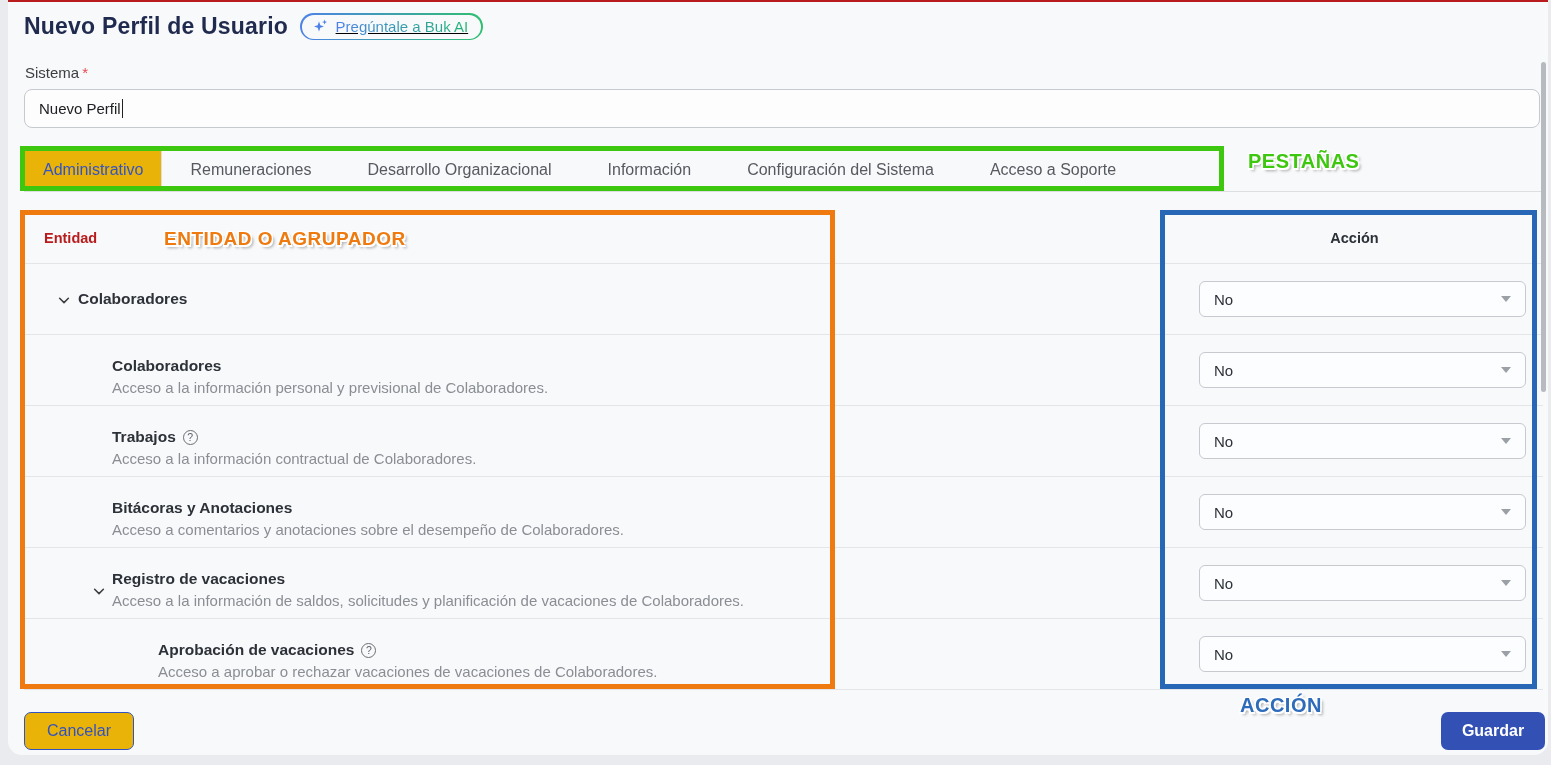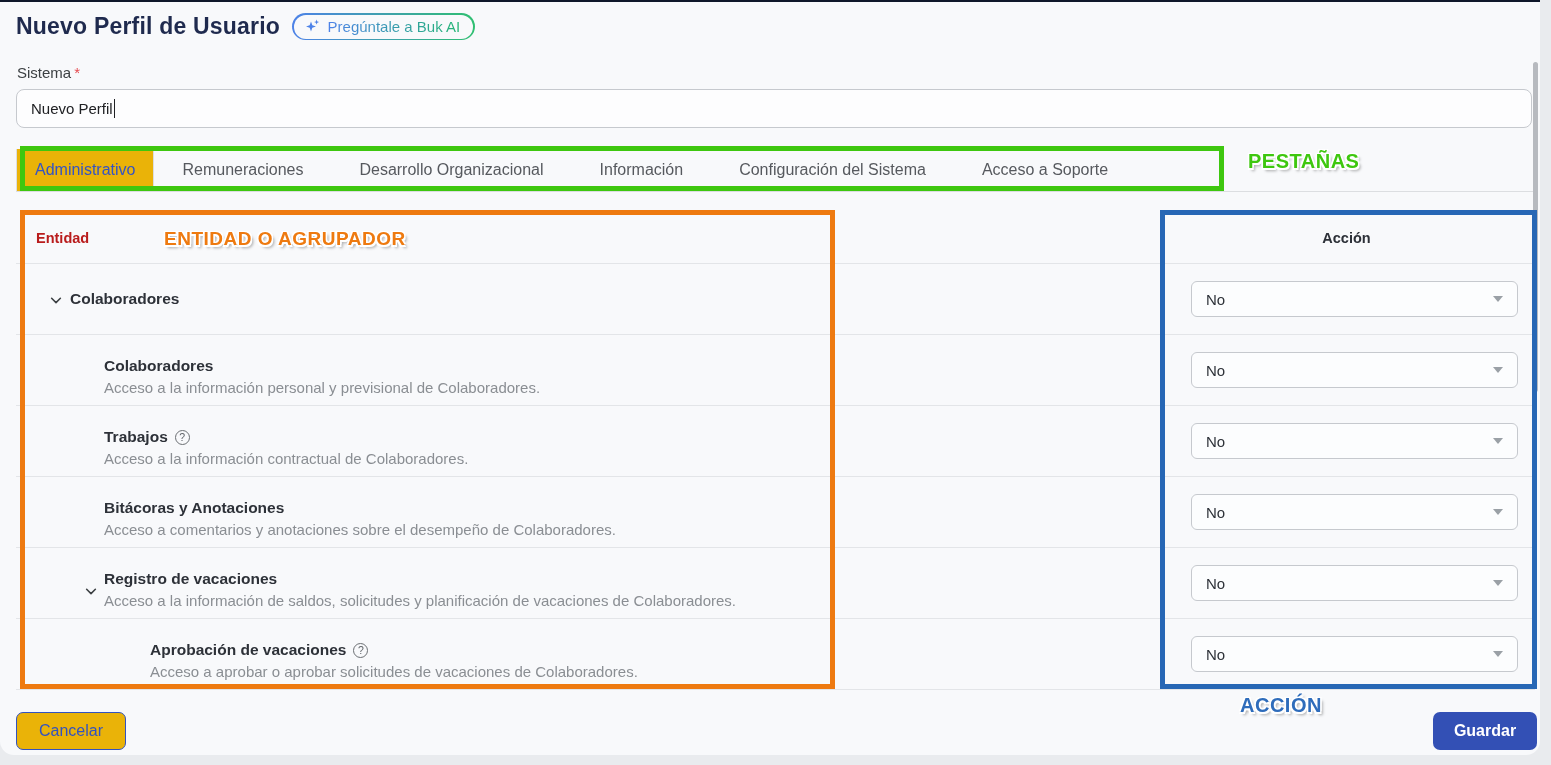--- a/index.html
+++ b/index.html
@@ -1,28 +1,28 @@
 <!DOCTYPE html>
 <html><head>
 <meta charset="utf-8">
 <style>
   * { box-sizing: border-box; margin: 0; padding: 0; }
   html,body { width:1551px; height:765px; overflow:hidden; }
   body { font-family:"Liberation Sans", sans-serif; background:#e9ebee; position:relative; }
 
-  .page { position:absolute; left:0; top:0; width:1540px; height:755px;
-          background:#f8f9fb; border-radius:0 0 14px 14px; border-top:2px solid #0f172a; }
+  .page { position:absolute; left:8px; top:0; width:1540px; height:755px;
+          background:#f8f9fb; border-radius:0 0 14px 14px; border-top:2px solid #b91c1c; }
 
   
   .title-row { position:absolute; left:16px; top:11px; display:flex; align-items:center; gap:12px; }
   .page-title { font-size:23px; font-weight:bold; color:#1f2a4e; letter-spacing:.2px; }
   .ai-pill { display:inline-flex; padding:1.5px; border-radius:999px;
              background:linear-gradient(90deg,#4d82e8,#2fbf71); cursor:pointer; }
   .ai-pill-inner { display:flex; align-items:center; gap:7px; background:#f8f9fb;
-                   border-radius:999px; padding:3px 13px 4px 10px; }
+                   border-radius:999px; padding:3px 13px 4px 10px;text-decoration:underline; }
   .ai-pill-label { font-size:15px; background:linear-gradient(90deg,#4d82e8,#22b573);
                    -webkit-background-clip:text; background-clip:text; color:transparent; }
 
   
   .field-label { position:absolute; left:17px; top:62px; font-size:15px; color:#3c4043; }
   .req { color:#e5484d; margin-left:3px; }
   .text-input { position:absolute; left:16px; top:87px; width:1516px; height:39px;
                 background:#fdfdfe; border:1px solid #c6c9ce; border-radius:8px;
                 display:flex; align-items:center; padding:0 14px; font-size:15px; color:#202124; }
   .caret-bar { display:inline-block; width:1.5px; height:19px; background:#202124; margin-left:1px; }
@@ -225,21 +225,21 @@
       </div>
     </div>
 
     <div class="row">
       <div class="cell-entity lvl2 pad-top">
         <div class="titles">
           <div class="rtitle">
             <span>Aprobación de vacaciones</span>
             <span class="help">?</span>
           </div>
-          <div class="rdesc">Acceso a aprobar o aprobar solicitudes de vacaciones de Colaboradores.</div>
+          <div class="rdesc">Acceso a aprobar o rechazar vacaciones de vacaciones de Colaboradores.</div>
         </div>
       </div>
       <div class="cell-action">
         <div class="select">
           <span>No</span>
           <span class="dd-caret"></span>
         </div>
       </div>
     </div>
   </div>

